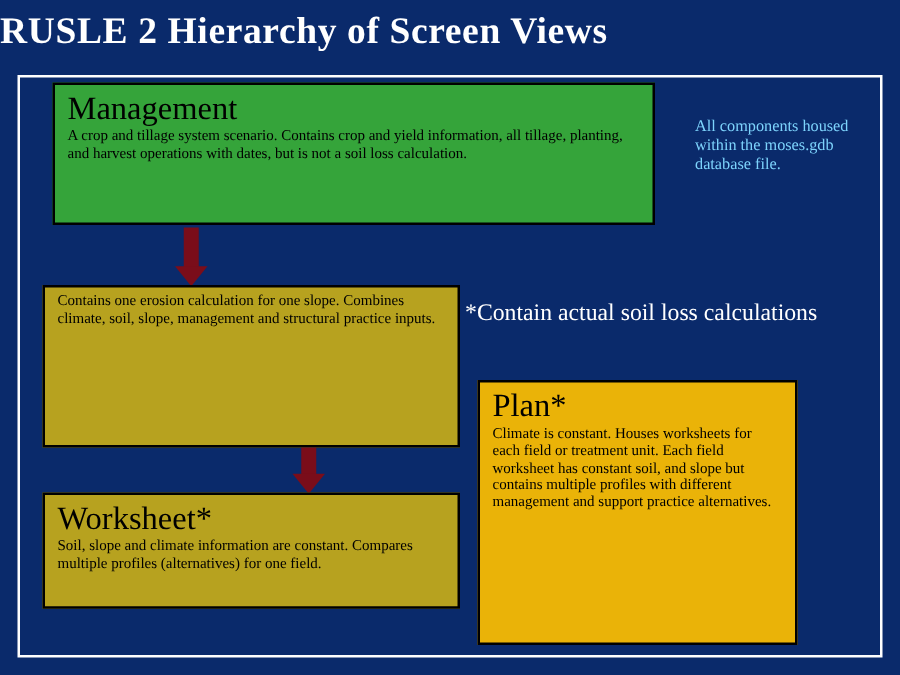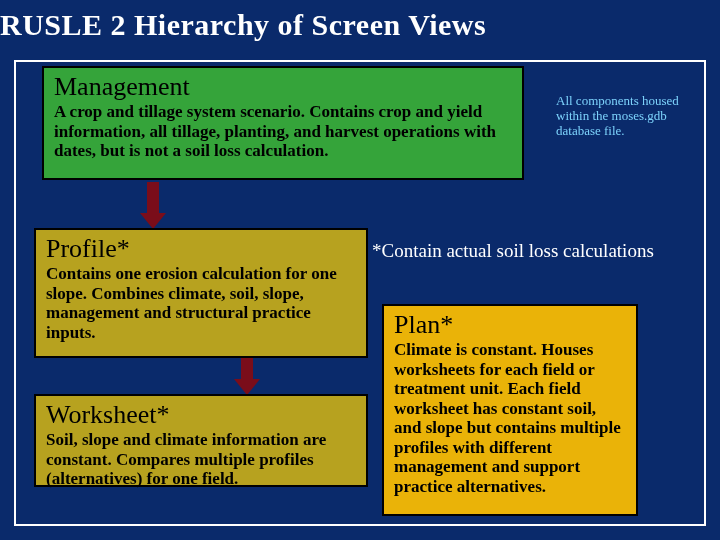--- a/index.html
+++ b/index.html
@@ -27,23 +27,22 @@
   }
   .box {
     position: absolute;
     border: 2px solid #000;
     padding: 4px 10px 8px 10px;
   }
   .box-title {
     font-size: 26px;
   }
   .box-body {
-    font-size: 17px;
+    font-size: 12px;
     line-height: 1.15;
-    font-weight: bold;
   }
   .management {
     left: 4px; top: 4px;
     width: 482px; height: 114px;
     background: #35a43a;
     margin-left: 22px;
   }
   .sidenote {
     position: absolute;
     left: 540px; top: 32px;
@@ -107,21 +106,20 @@
   </div>
 
   <div class="sidenote">All components housed within the moses.gdb database file.</div>
 
   <div class="arrow arrow1">
     <div class="shaft"></div>
     <div class="head"></div>
   </div>
 
   <div class="box profile">
-    <div class="box-title">Profile*</div>
     <div class="box-body">Contains one erosion calculation for one slope. Combines climate, soil, slope, management and structural practice inputs.</div>
   </div>
 
   <div class="caption">*Contain actual soil loss calculations</div>
 
   <div class="arrow arrow2">
     <div class="shaft"></div>
     <div class="head"></div>
   </div>
 

